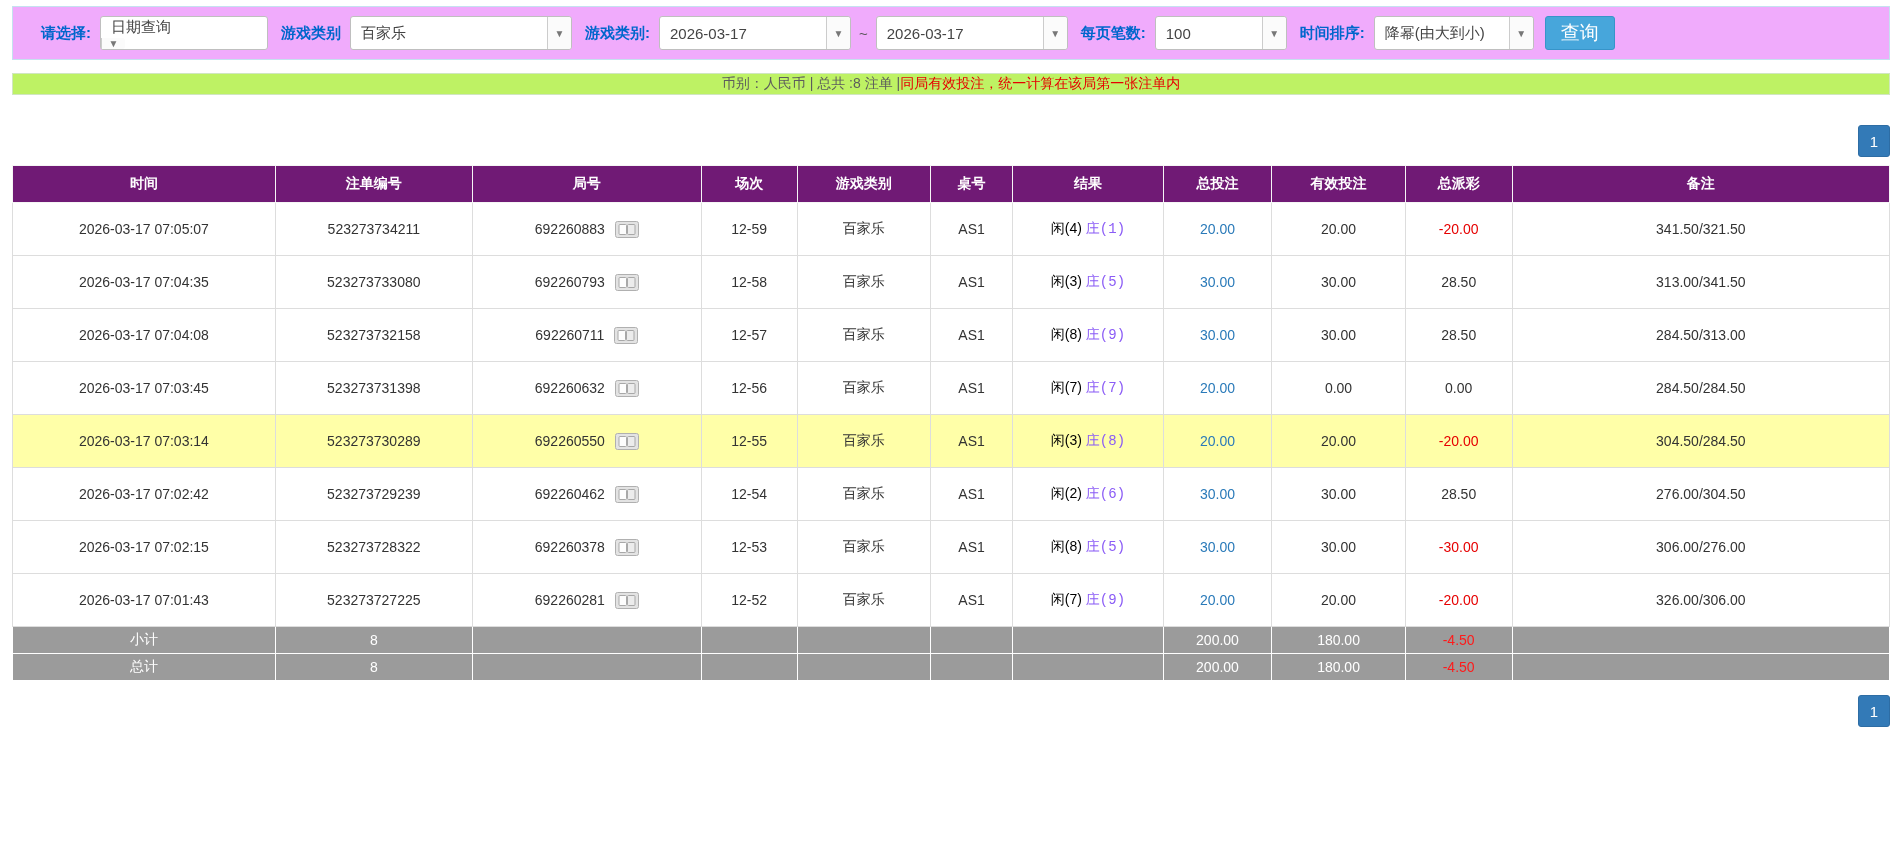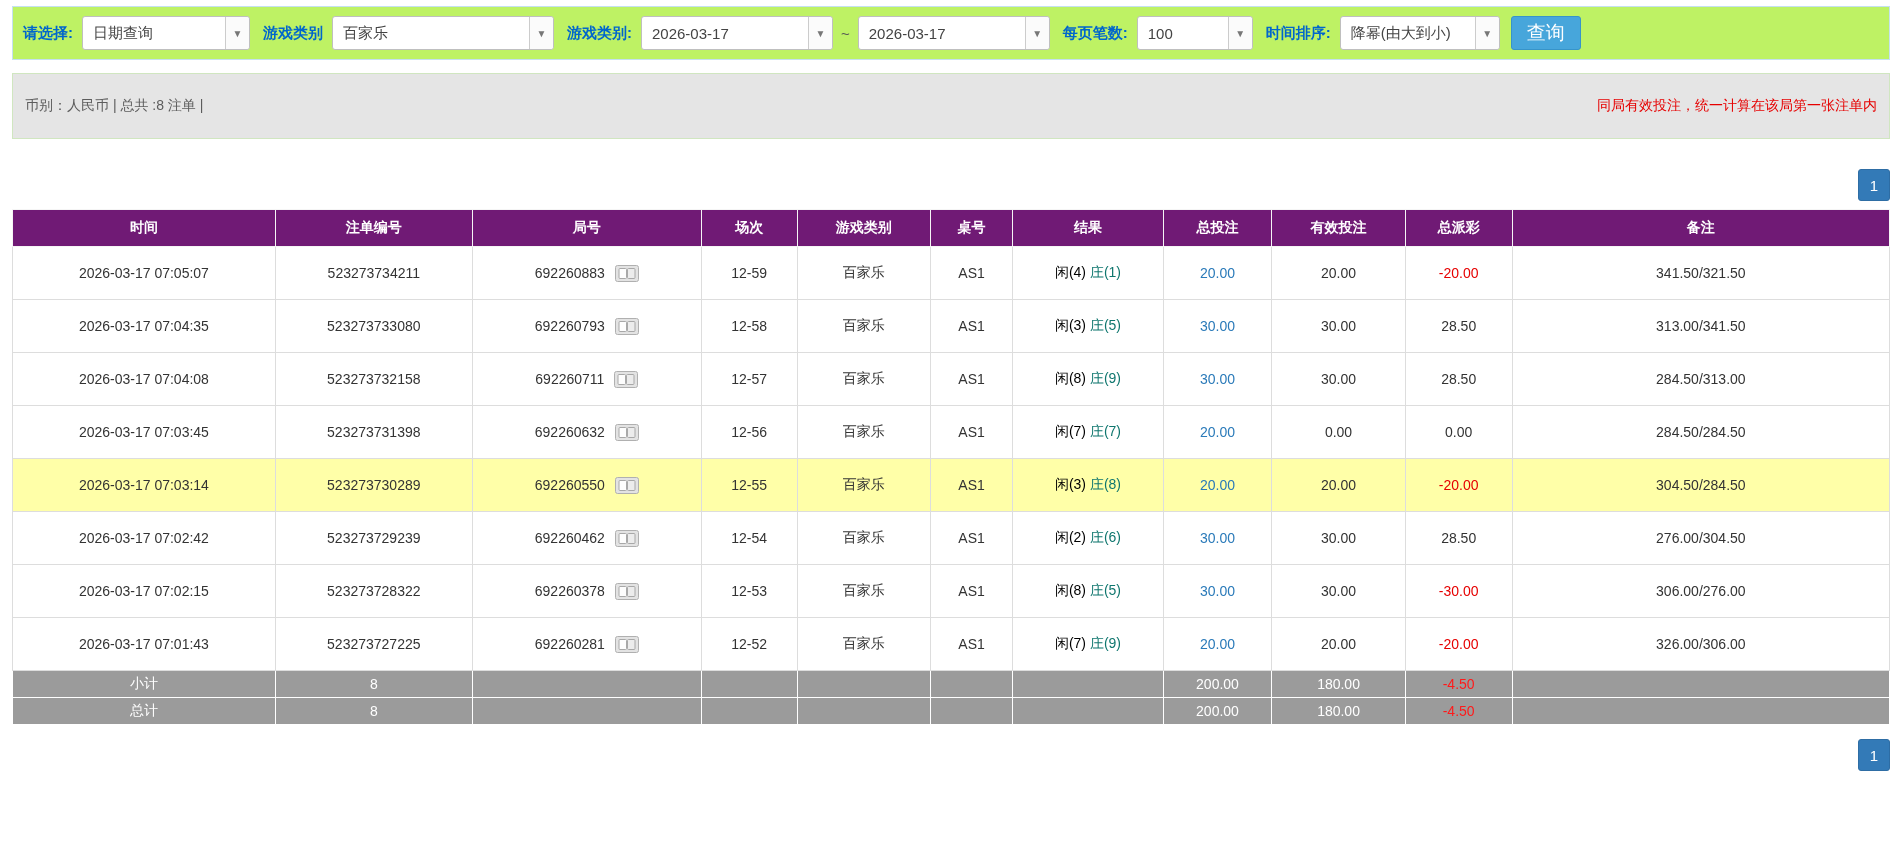--- a/index.html
+++ b/index.html
@@ -14,23 +14,23 @@
   
   .page-title {
     font-size: 24px;
     font-weight: 600;
     color: #222;
     margin: 8px 0 16px 2px;
   }
 
   
   .filter-bar {
-    background: #bef264;
+    background: #f0abfc;
     border: 1px solid #c5e1ef;
-    padding: 9px 10px;
+    padding: 9px 28px;
     display: flex;
     align-items: center;
     gap: 7px;
     flex-wrap: nowrap;
     white-space: nowrap;
   }
   .flabel {
     color: #0066cc;
     font-weight: bold;
     font-size: 15px;
@@ -58,47 +58,47 @@
     width: 24px;
     border-left: 1px solid #ccc;
     background: #fbfbfb;
     color: #777;
     font-size: 10px;
     display: flex;
     align-items: center;
     justify-content: center;
     border-radius: 0 3px 3px 0;
   }
-  .w-query { width: 168px; }
+  .w-query { width: 168px; flex-direction: column; }
   .w-game  { width: 222px; }
   .w-date  { width: 192px; }
-  .w-size  { width: 116px; }
+  .w-size  { width: 132px; }
   .w-sort  { width: 160px; }
   .tilde { color: #555; font-size: 15px; margin: 0 1px; }
   .search-btn {
     height: 34px;
     padding: 0 15px;
     background: #47a6db;
     border: 1px solid #3794c9;
     border-radius: 3px;
     color: #fff;
     font-size: 19px;
     cursor: pointer;
     margin-left: 4px;
     font-family: inherit;
   }
 
   
   .info-bar {
-    background: #e5e5e5;
+    background: #bef264;
     border: 1px solid #d0e6c0;
     margin-top: 13px;
-    padding: 23px 12px;
+    padding: 1px 12px;
     display: flex;
-    justify-content: space-between;
+    justify-content: center;
     align-items: center;
     font-size: 14px;
     color: #5c5c5c;
   }
   .info-bar .notice { color: #e60000; }
 
   
   .pager { display: flex; justify-content: flex-end; }
   .pager.top { margin: 30px 0 8px 0; }
   .pager.bottom { margin: 14px 0 0 0; }
@@ -150,21 +150,21 @@
     background: #fff;
     color: #333;
     overflow: hidden;
   }
   tr.hl td { background: #ffffa8; }
 
   .round { display: inline-flex; align-items: center; gap: 10px; }
   .card-btn { display: inline-flex; cursor: pointer; line-height: 0; }
 
   .res-p { color: #000000; }
-  .res-b { color: #0f766e; }
+  .res-b { color: #8b5cf6; font-family: Liberation Mono, monospace; }
   .link { color: #2a7ab9; cursor: pointer; }
   .neg { color: #e60000; margin-top: 10px; }
 
   tr.summary td {
     background: #9b9b9b;
     color: #fff;
     border: 1px solid #fff;
     padding: 4px 4px;
     font-size: 14px;
   }

